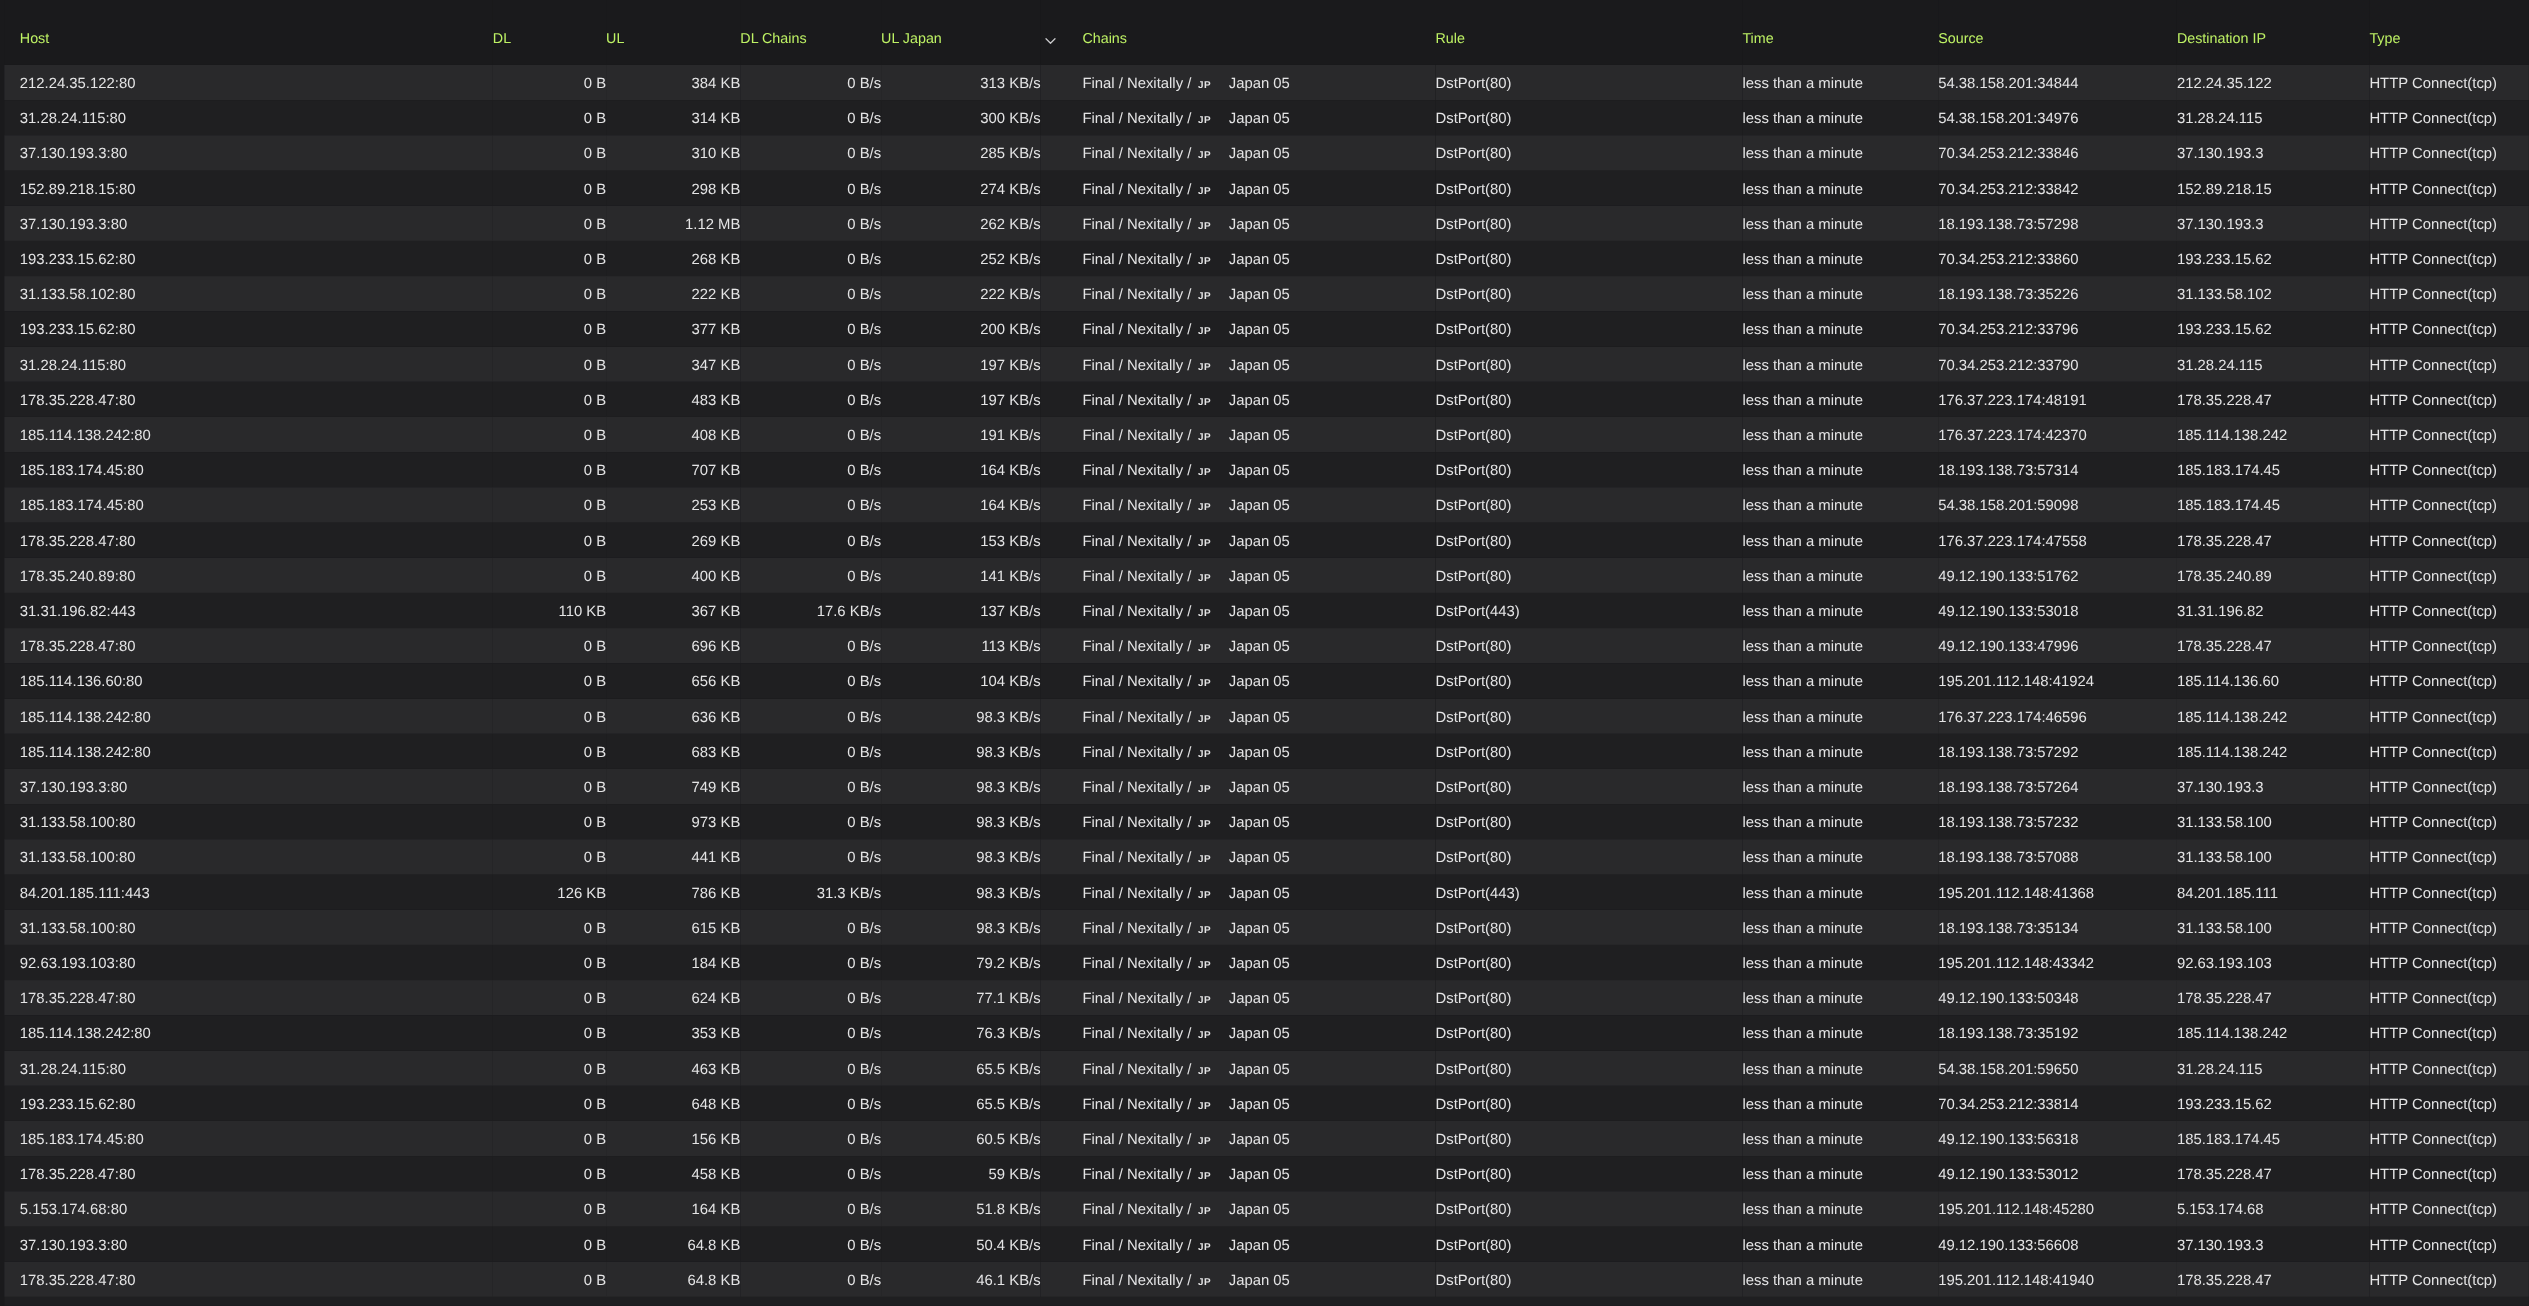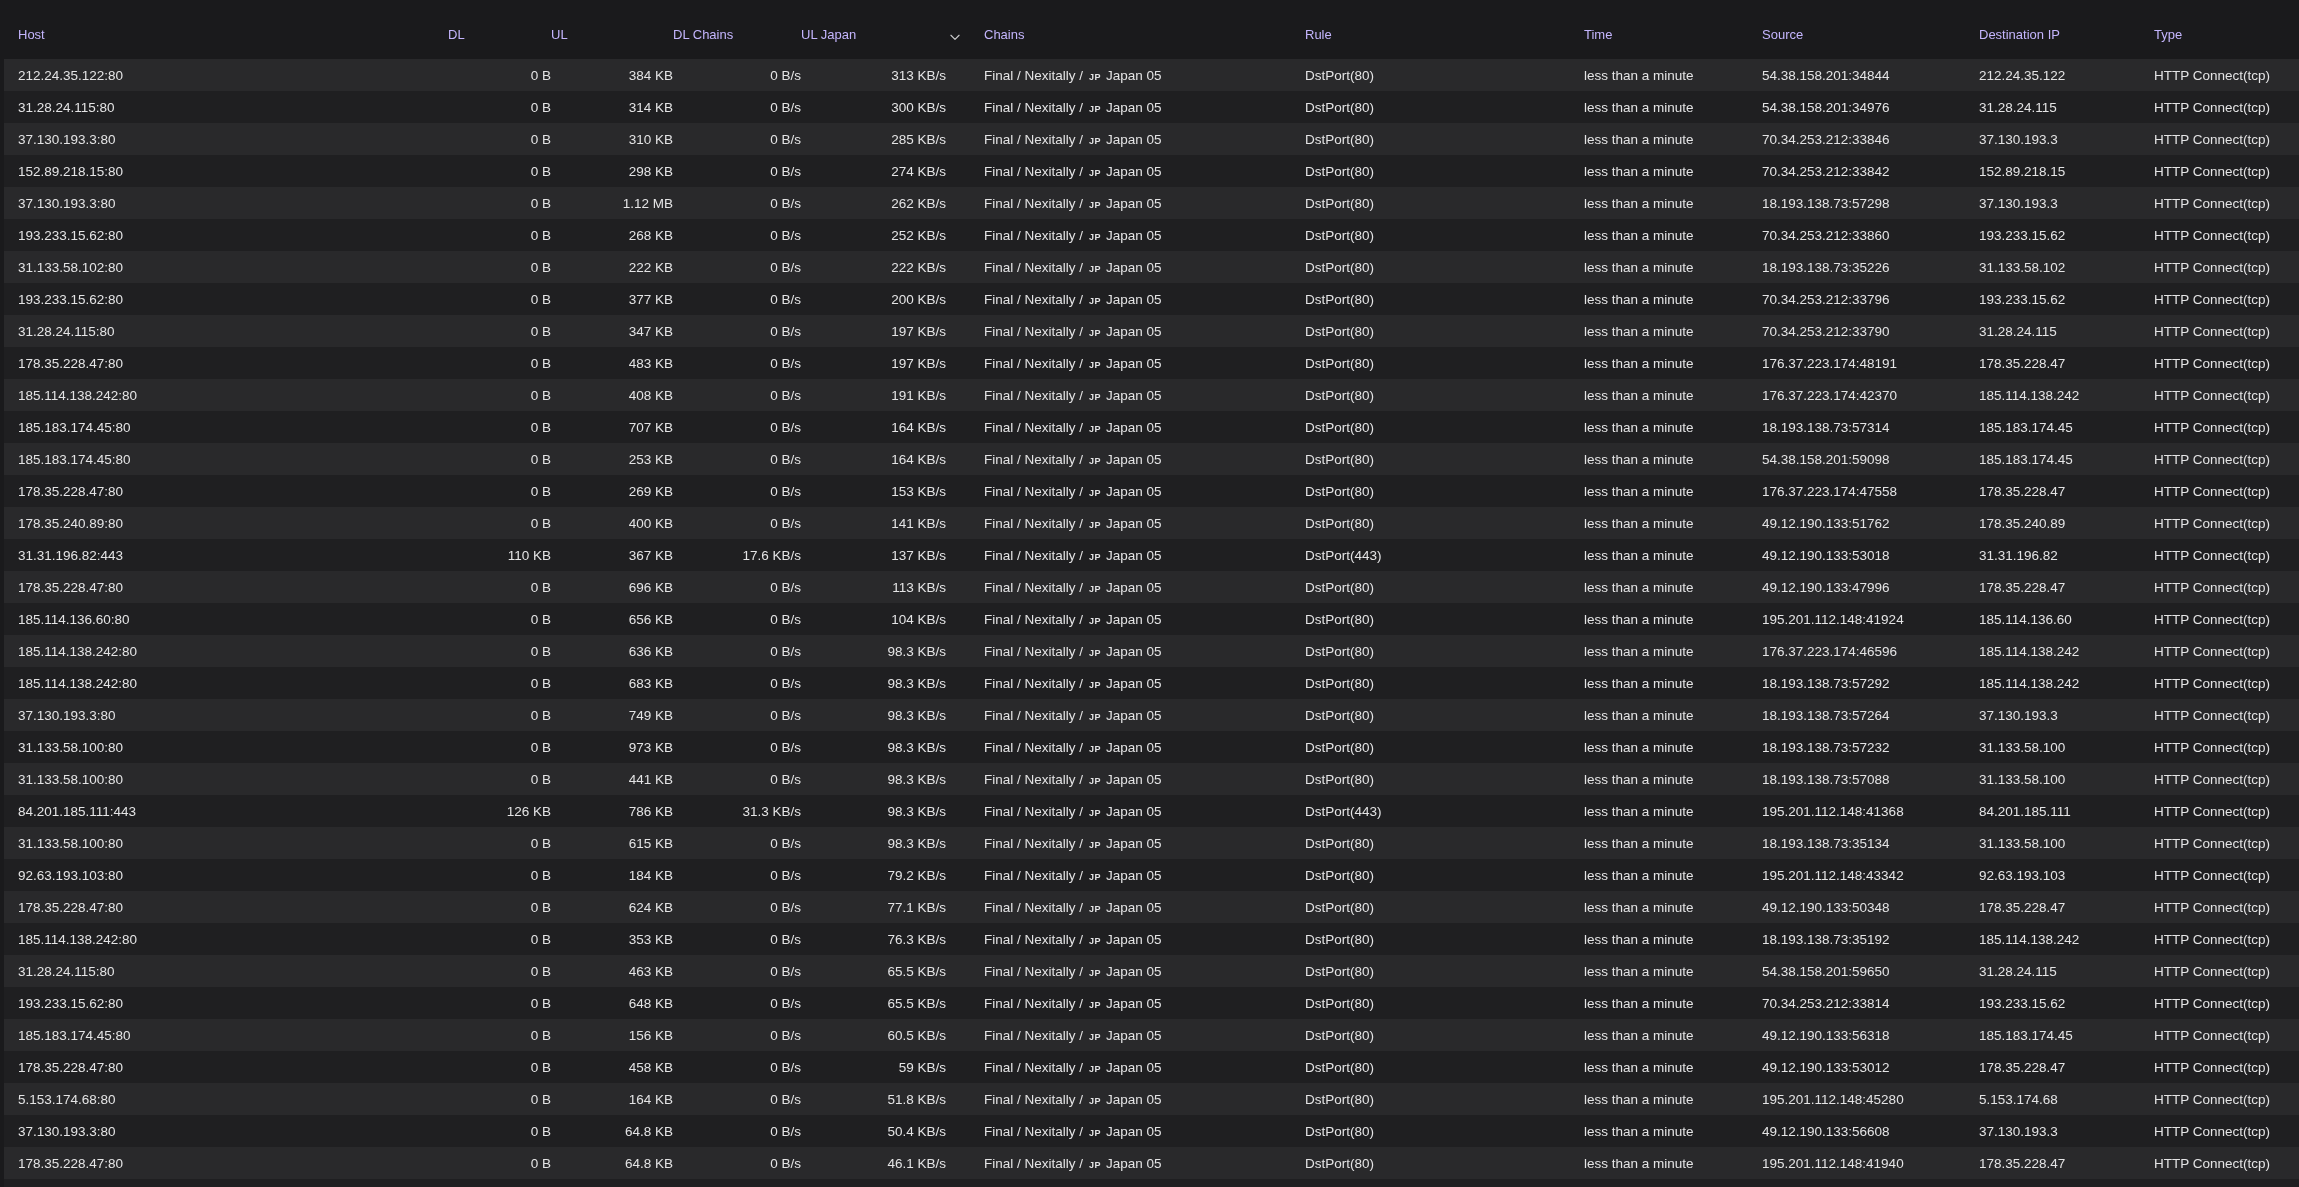--- a/index.html
+++ b/index.html
@@ -24,21 +24,21 @@
   col.c-chains{ width: 359px; }
   col.c-rule  { width: 279px; }
   col.c-time  { width: 178px; }
   col.c-src   { width: 217px; }
   col.c-dest  { width: 175px; }
   col.c-type  { width: 145px; }
 
   thead th {
     height: 59px;
     background: #1a1a1c;
-    color: #c4b5fd;
+    color: #bef264;
     font-weight: 400;
     font-size: 13px;
     text-align: left;
     vertical-align: middle;
     padding: 10px 0 0 0;
     white-space: nowrap;
     cursor: pointer;
   }
   thead th.a-right { text-align: left; }
   thead th.h-host   { padding-left: 14px; }
@@ -71,21 +71,21 @@
   tbody tr:nth-child(even) td { background: #1f1f21; }
 
   td.a-right  { text-align: right; }
   td.d-host   { padding-left: 14px; }
   td.d-chains { padding-left: 38px; }
 
   .flag {
     font-size: 9px;
     font-weight: 700;
     letter-spacing: 0.5px;
-    margin: 0 5px 0 6px;
+    margin: 0 16px 0 6px;
   }
 
   .bottom-sliver {
     position: absolute;
     left: 4px; right: 0; bottom: 0;
     height: 8px;
     background: #1f1f21;
   }
 </style>
 </head>

